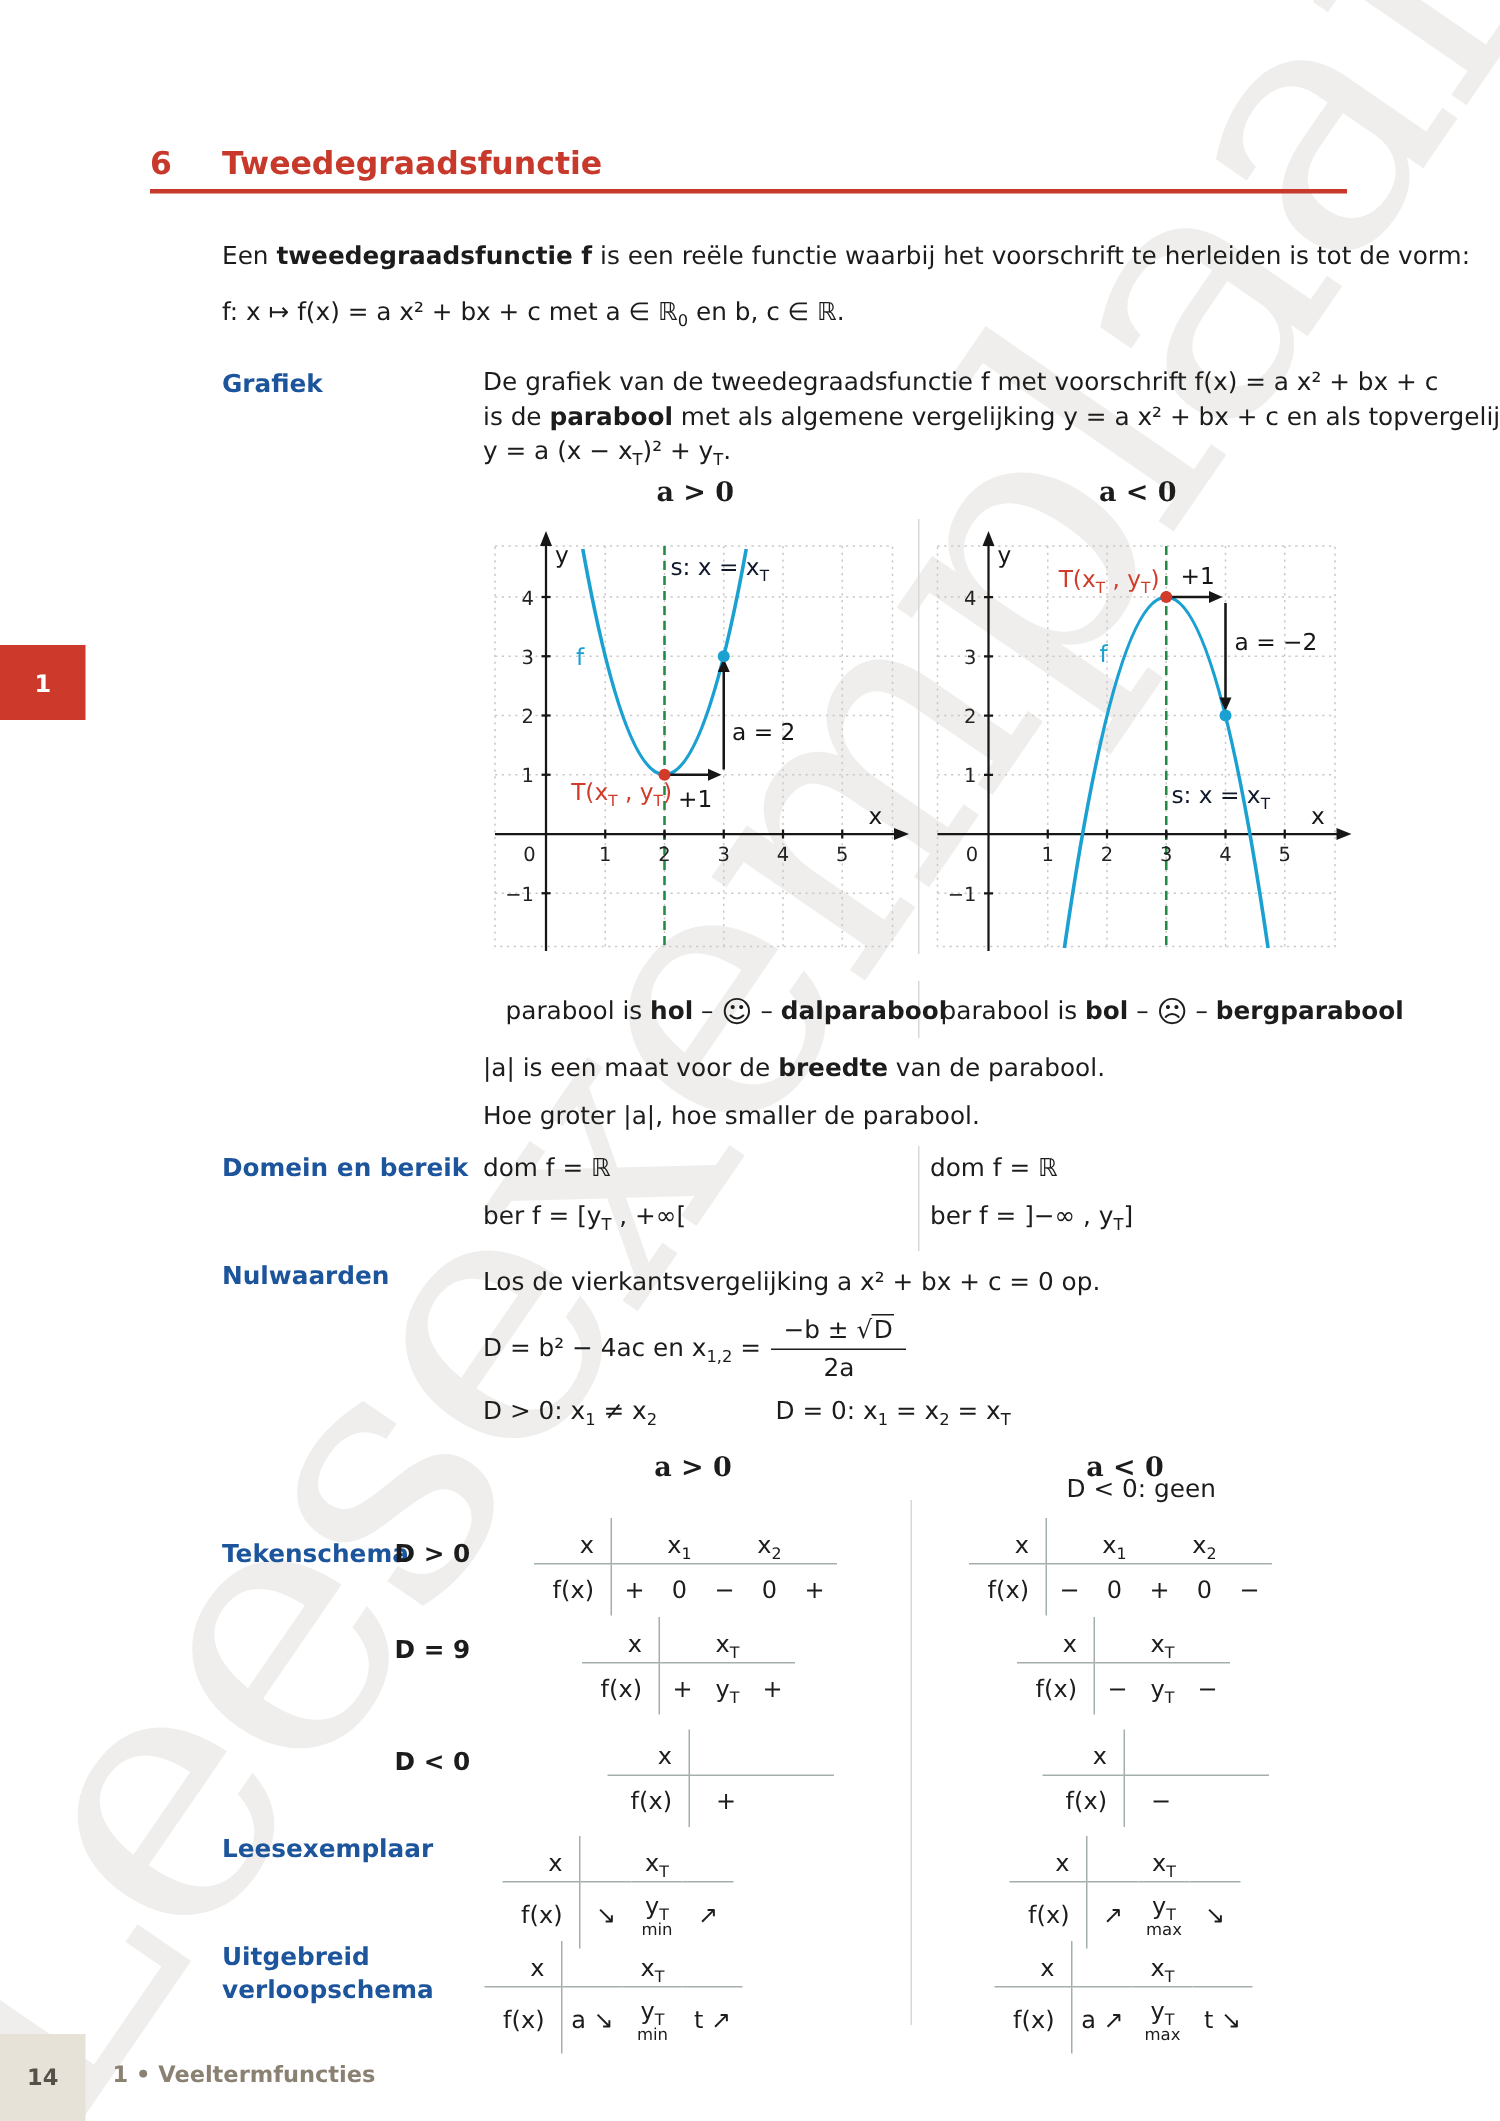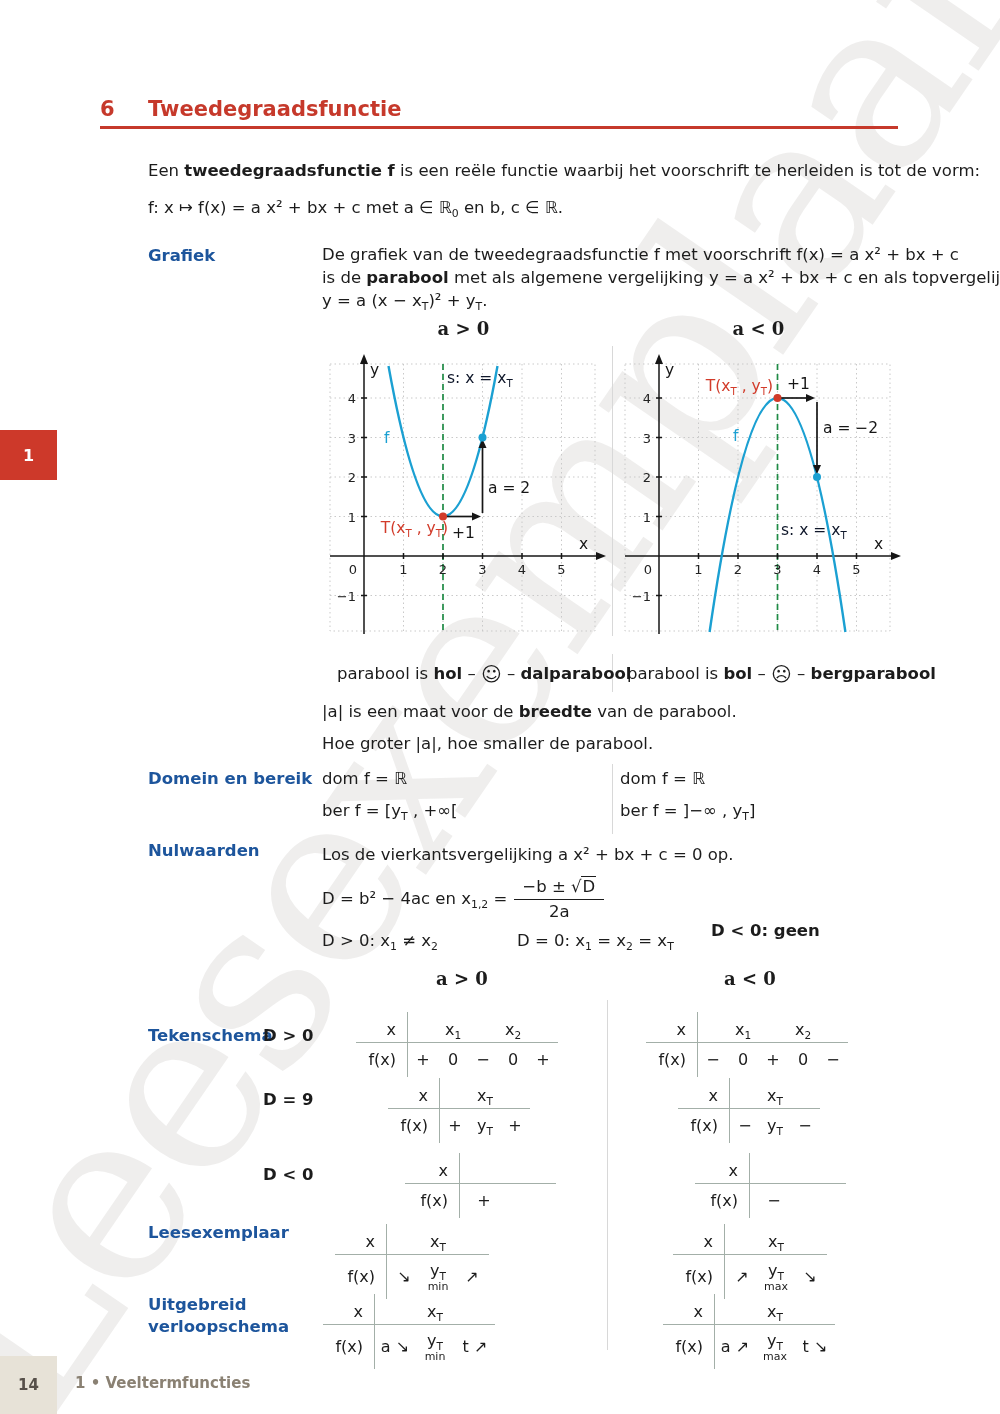--- a/index.html
+++ b/index.html
@@ -234,21 +234,21 @@
       <span class="frac">
         <span class="num">
             <span>−b ± √</span>
             <span class="rad">D</span>
           </span>
         <span class="den">2a</span>
       </span>
     </div>
     <div class="abs t" style="left:322px;top:931px;">D &gt; 0: x<sub>1</sub> ≠ x<sub>2</sub></div>
     <div class="abs t" style="left:517px;top:931px;">D = 0: x<sub>1</sub> = x<sub>2</sub> = x<sub>T</sub></div>
-    <div class="abs t" style="left:711px;top:921px;font-weight:bold;">D &lt; 0: geen</div>
+    <div class="abs t" style="left:711px;top:983px;">D &lt; 0: geen</div>
 
     <div class="abs colhead" style="left:322px;top:968px;width:280px;">a &gt; 0</div>
     <div class="abs colhead" style="left:610px;top:968px;width:280px;">a &lt; 0</div>
     <div class="divider" style="left:607px;top:1000px;height:350px;"></div>
 
     <div class="abs blue" style="left:148px;top:1026px;">Tekenschema</div>
     <div class="abs t" style="left:263px;top:1026px;font-weight:bold;">D &gt; 0</div>
     <div class="schema" style="left: 356px; top: 1012px; --labw: 52px; --colw: 30px; grid-template-columns: var(--labw,52px) repeat(5, var(--colw,36px));">
         <div class="cell lab top">
           <span class="main">x</span>

